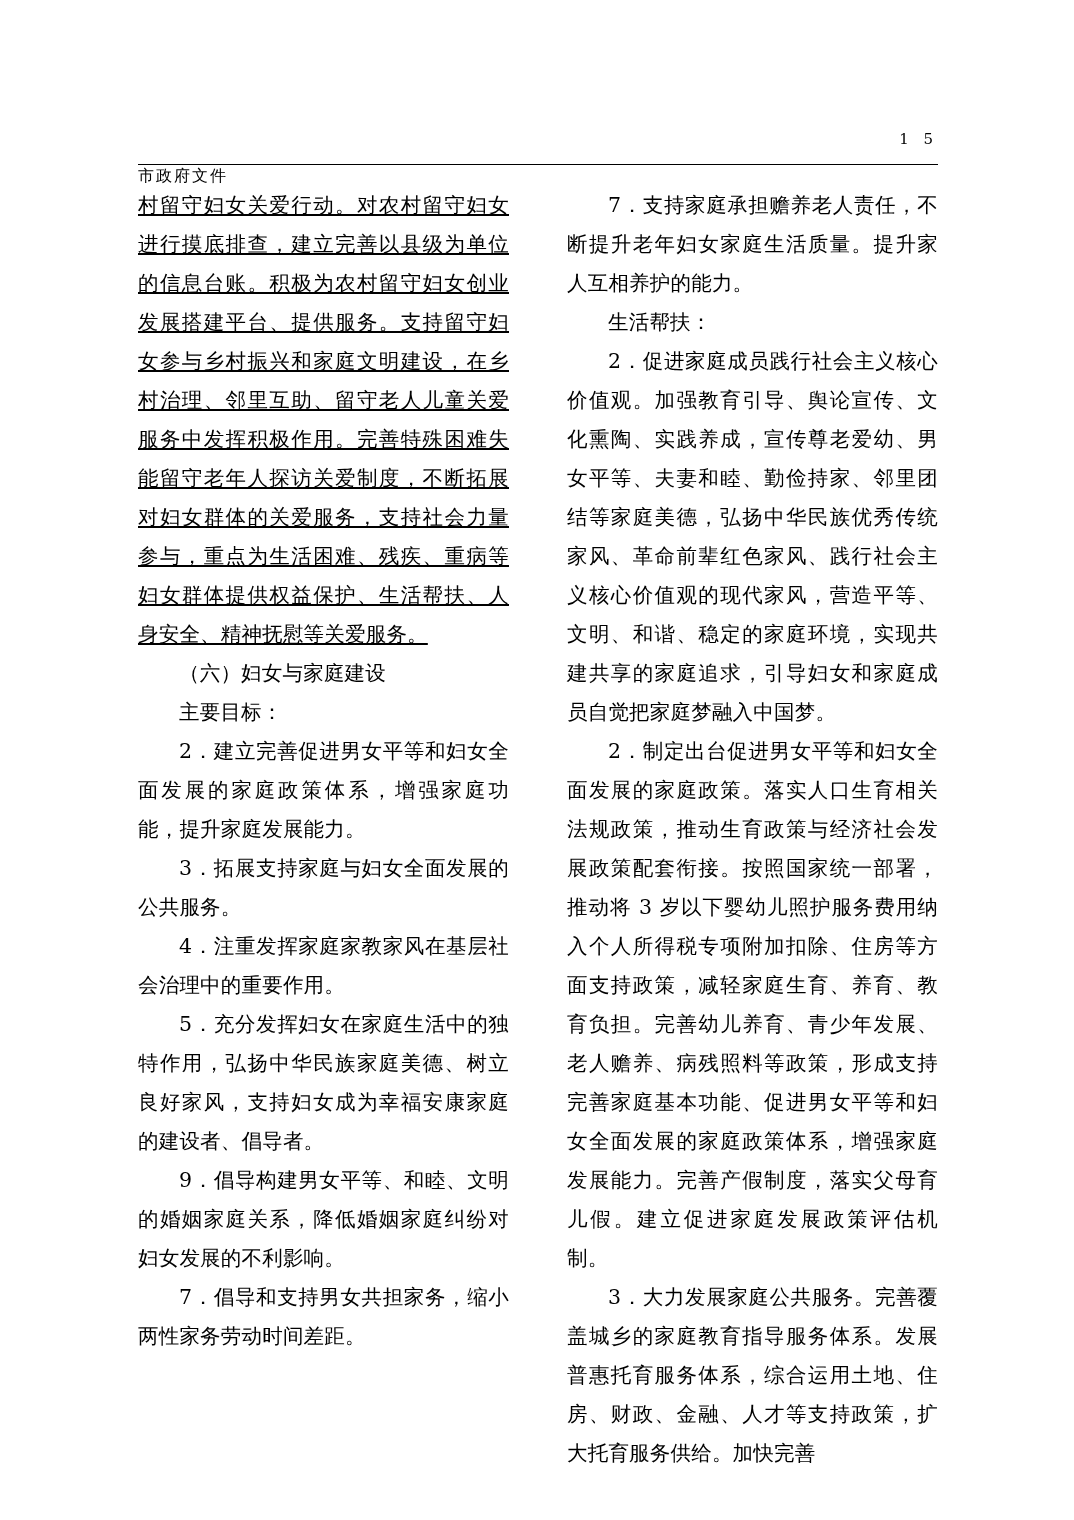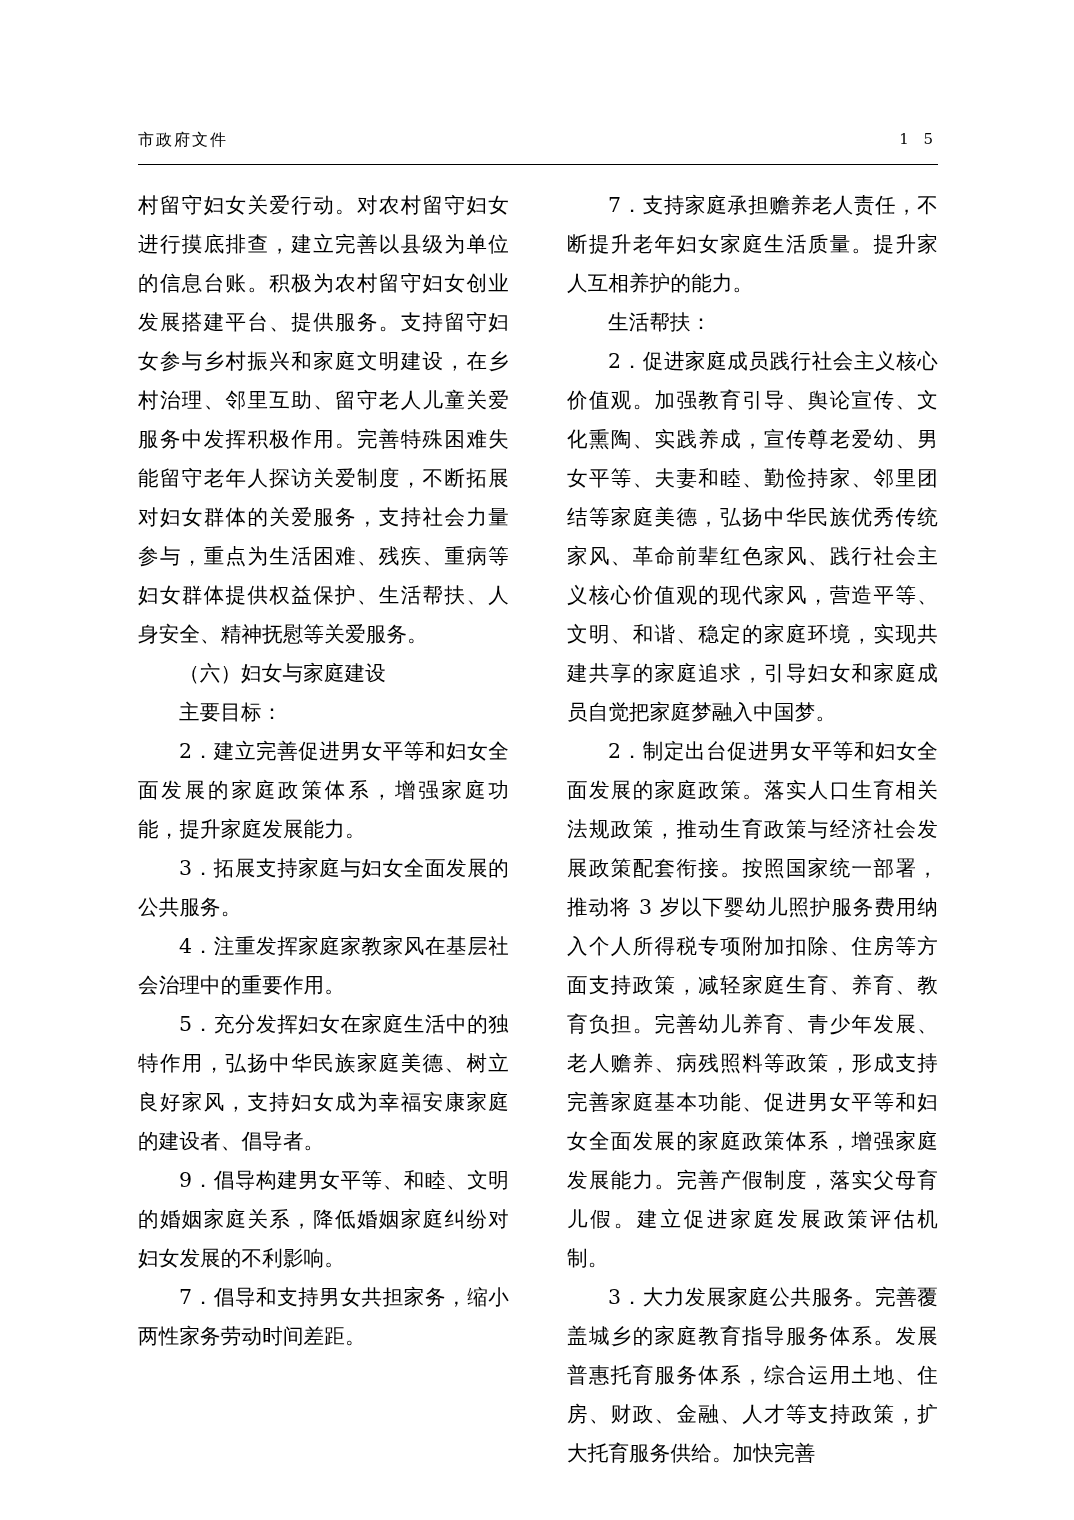--- a/index.html
+++ b/index.html
@@ -30,20 +30,21 @@
     display: flex;
     align-items: flex-start;
     justify-content: space-between;
     font-size: 16.5px;
     letter-spacing: 1px;
   }
   .header-left {
     font-family: "DejaVu Sans", "Liberation Sans", sans-serif;
     font-size: 16px;
     letter-spacing: 2px;
+    margin-top: 36px;
   }
   .header-right {
     font-family: "DejaVu Serif", "Liberation Serif", serif;
     font-size: 15px;
     letter-spacing: 5px;
   }
   .columns {
     position: absolute;
     left: 138px;
     top: 186px;
@@ -60,20 +61,21 @@
     line-height: 39px;
     text-align: justify;
     text-justify: inter-ideograph;
     letter-spacing: 0.2px;
   }
   p.indent2 {
     text-indent: 2em;
   }
   p.noindent {
     text-indent: 0;
+    text-decoration: underline;
   }
 </style>
 </head>
 <body>
 
 <div class="page">
 
   <div class="header">
     <span class="header-left">市政府文件</span>
     <span class="header-right">1 5</span>

